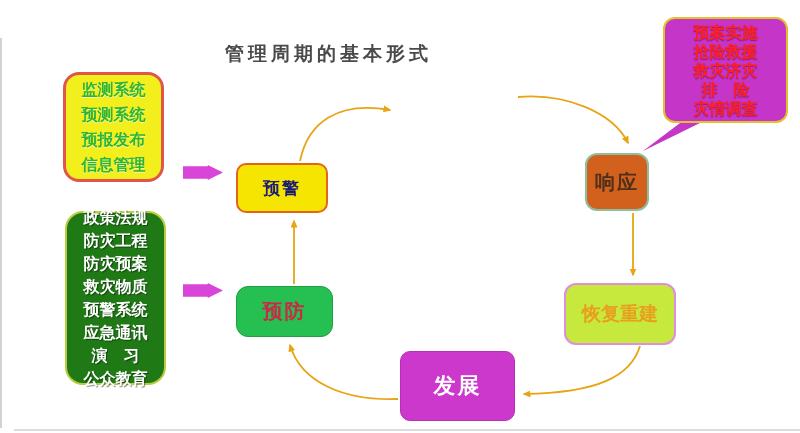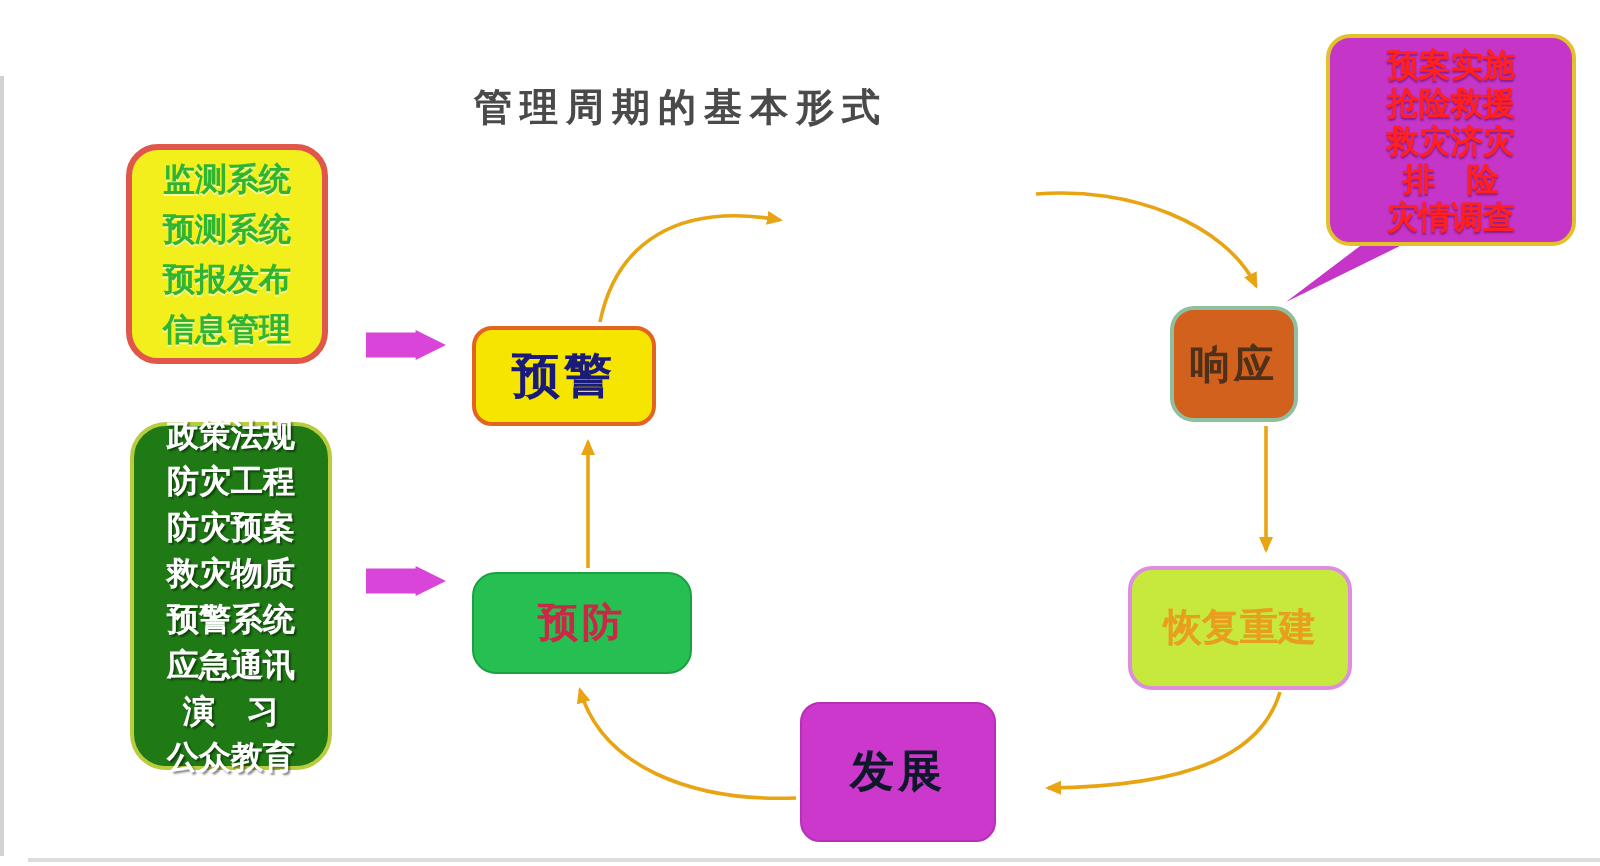--- a/index.html
+++ b/index.html
@@ -3,21 +3,20 @@
 <meta charset="utf-8">
 <style>
   html,body{margin:0;padding:0;background:#fff;}
   body{font-family:"DejaVu Sans","Liberation Sans",sans-serif;}
   #stage{position:relative;width:800px;height:433px;background:#ffffff;overflow:hidden;}
 
   .title{
     position:absolute;left:225px;top:41px;
     font-size:19px;font-weight:bold;color:#4a4a4a;letter-spacing:4px;
     white-space:nowrap;
-    margin-left:12px;
   }
 
   .box{position:absolute;display:flex;align-items:center;justify-content:center;
     text-align:center;font-weight:bold;box-sizing:border-box;}
   .multiline{white-space:pre-line;line-height:1;}
 
   
   .box-monitoring{
     left:63px;top:72px;width:101px;height:110px;
     background:#f2ef1c;border:3px solid #e0564a;border-radius:16px;
@@ -35,34 +34,34 @@
   .box-callout{
     left:663px;top:17px;width:125px;height:106px;
     background:#c435c8;border:2px solid #e2c228;border-radius:12px;
     color:#ff2020;font-size:16px;line-height:19px;
     text-shadow:0 1px 1px rgba(80,0,80,.5);
   }
 
   
   .node-warning{left:236px;top:163px;width:92px;height:50px;
     background:#f5e500;border:2.5px solid #e2641e;border-radius:10px;
-    color:#1a1a78;font-size:24px;letter-spacing:2px;}
+    color:#1a1a78;font-size:17px;letter-spacing:2px;}
   .node-disaster{left:400px;top:84px;width:117px;height:56px;
     background:#fa0a05;border:1px solid #e05010;border-radius:12px;
     color:#8b2323;font-size:20px;letter-spacing:1px;}
   .node-response{left:585px;top:153px;width:64px;height:58px;
     background:#d2611e;border:2px solid #8fbf9f;border-radius:12px;
     color:#503018;font-size:20px;letter-spacing:2px;}
   .node-recovery{left:564px;top:283px;width:112px;height:62px;
     background:#c7e93e;border:2px solid #de8ede;border-radius:12px;
     color:#e89e1e;font-size:19px;}
-  .node-development{left:400px;top:351px;width:98px;height:70px;
+  .node-development{left:400px;top:351px;width:115px;height:70px;
     background:#cc38cc;border:1px solid #b92eb9;border-radius:10px;
-    color:#0f172a;font-size:22px;letter-spacing:2px;}
-  .node-prevention{left:236px;top:286px;width:110px;height:51px;
+    color:#ffffff;font-size:22px;letter-spacing:2px;}
+  .node-prevention{left:236px;top:286px;width:97px;height:51px;
     background:#26bf52;border:1px solid #1fa040;border-radius:12px;
     color:#c92947;font-size:20px;letter-spacing:2px;}
 
   
   .pointer{
     position:absolute;width:40px;height:15px;background:#d944d9;
     clip-path:polygon(0 8%,62% 8%,62% 0,100% 50%,62% 100%,62% 92%,0 92%);
   }
   .pointer-warning{left:183px;top:165px;}
   .pointer-prevention{left:183px;top:283px;}

